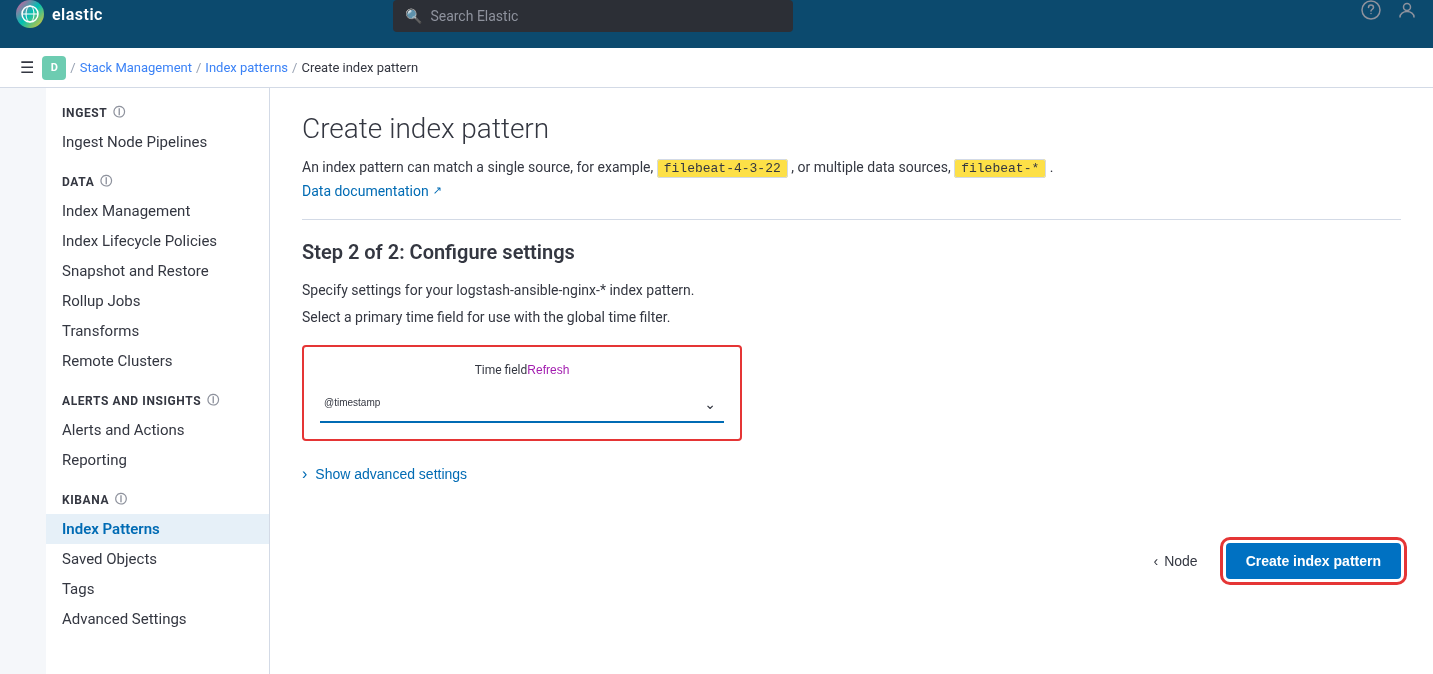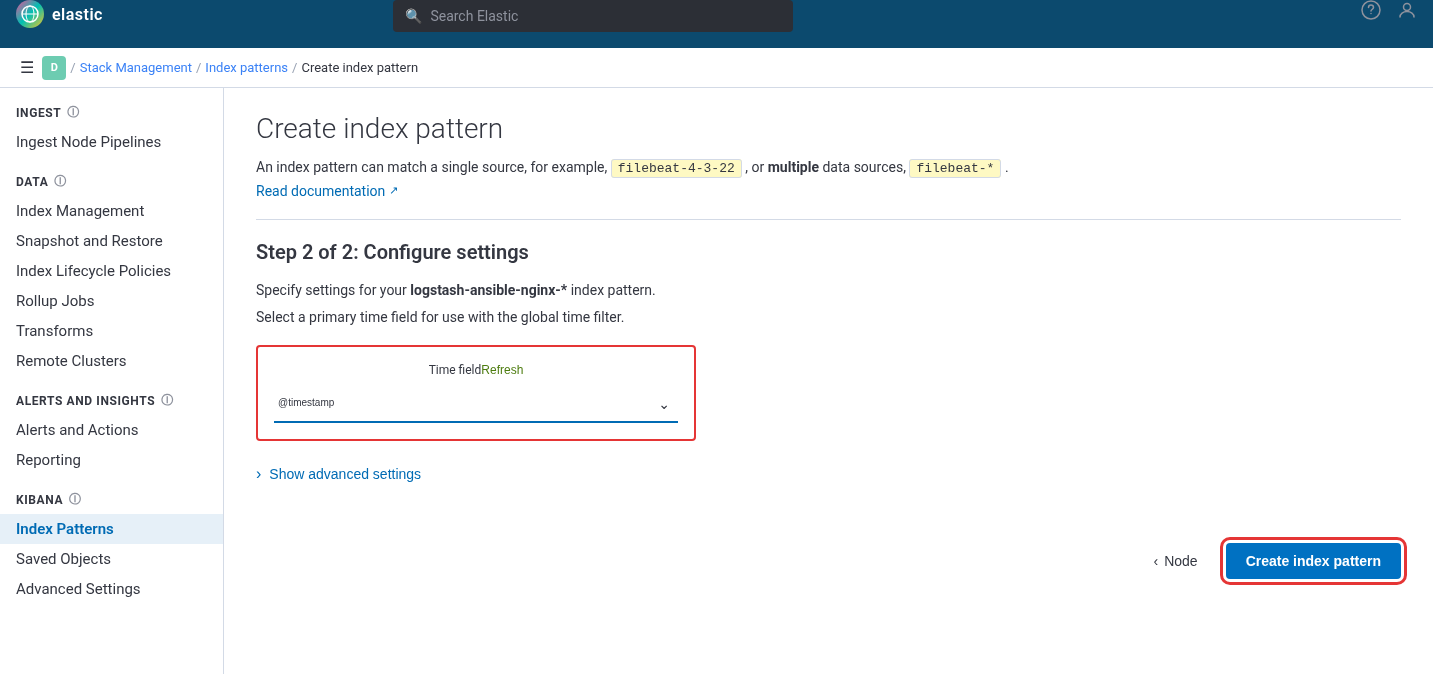--- a/index.html
+++ b/index.html
@@ -73,20 +73,21 @@
       min-height: calc(100vh - 48px);
     }
 
     
     .sidebar {
       width: 224px;
       background: white;
       border-right: 1px solid #d3dae6;
       flex-shrink: 0;
       overflow-y: auto;
+      margin-left: 46px;
     }
     .breadcrumb-bar {
       height: 40px;
       background: white;
       border-bottom: 1px solid #d3dae6;
       display: flex;
       align-items: center;
       padding: 0 16px;
       gap: 4px;
       font-size: 13px;
@@ -170,29 +171,29 @@
       color: #343741;
       margin-bottom: 12px;
     }
     .page-description {
       font-size: 14px;
       color: #343741;
       line-height: 1.5;
       margin-bottom: 4px;
     }
     .page-description code {
-      background: #fef9c3;
+      background: #fde047;
       border: 1px solid #d3dae6;
       border-radius: 3px;
       padding: 1px 6px;
       font-family: 'SFMono-Regular', Consolas, 'Liberation Mono', Menlo, monospace;
       font-size: 13px;
       margin-top: 24px;
     }
-    .page-description strong { font-weight: 700; margin-top: 8px; }
+    .page-description strong { font-weight: 400; margin-top: 8px; }
     .doc-link {
       color: #006bb4;
       text-decoration: none;
       font-size: 14px;
       display: inline-flex;
       align-items: center;
       gap: 4px;
     }
     .divider {
       border: none;
@@ -204,21 +205,21 @@
       font-weight: 600;
       color: #343741;
       margin-bottom: 16px;
     }
     .step-desc {
       font-size: 14px;
       color: #343741;
       margin-bottom: 8px;
       line-height: 1.5;
     }
-    .step-desc strong { font-weight: 700; }
+    .step-desc strong { font-weight: 400; }
     .select-time-desc {
       font-size: 14px;
       color: #343741;
       margin-bottom: 20px;
     }
 
     
     .time-field-box {
       border: 2px solid #e53535;
       border-radius: 4px;
@@ -232,21 +233,21 @@
       align-items: center;
       margin-bottom: 8px;
     }
     .time-field-label {
       font-size: 12px;
       color: #343741;
     }
     .refresh-btn {
       background: none;
       border: none;
-      color: #4d7c0f;
+      color: #a21caf;
       font-size: 12px;
       cursor: pointer;
       font-weight: 500;
     }
     .time-field-select-wrapper {
       position: relative;
       width: 100%;
     }
     .time-field-select {
       width: 100%;
@@ -374,57 +375,58 @@
         <span>Ingest</span>
         <span class="info-icon">ⓘ</span>
       </div>
       <a class="sidebar-item">Ingest Node Pipelines</a>
 
       <div class="sidebar-section-header">
         <span>Data</span>
         <span class="info-icon">ⓘ</span>
       </div>
       <a class="sidebar-item">Index Management</a>
+      <a class="sidebar-item">Index Lifecycle Policies</a>
       <a class="sidebar-item">Snapshot and Restore</a>
-      <a class="sidebar-item">Index Lifecycle Policies</a>
       <a class="sidebar-item">Rollup Jobs</a>
       <a class="sidebar-item">Transforms</a>
       <a class="sidebar-item">Remote Clusters</a>
 
       <div class="sidebar-section-header">
         <span>Alerts and Insights</span>
         <span class="info-icon">ⓘ</span>
       </div>
       <a class="sidebar-item">Alerts and Actions</a>
       <a class="sidebar-item">Reporting</a>
 
       <div class="sidebar-section-header">
         <span>Kibana</span>
         <span class="info-icon">ⓘ</span>
       </div>
       <a class="sidebar-item active">Index Patterns</a>
       <a class="sidebar-item">Saved Objects</a>
+      <a class="sidebar-item">Tags</a>
       <a class="sidebar-item">Advanced Settings</a>
     </div>
   </aside>
 
   <main class="main">
     <h1 class="page-title">Create index pattern</h1>
 
     <p class="page-description">
       <span>An index pattern can match a single source, for example,</span>
       <code>filebeat-4-3-22</code>
       <span>, or</span>
       <strong>multiple</strong>
       <span>data sources,</span>
       <code>filebeat-*</code>
       <span>.</span>
     </p>
     <a class="doc-link">
-      <span>Read documentation</span>
+      <span>Data documentation</span>
       <span style="font-size:11px;">↗</span>
     </a>
 
     <hr class="divider">
 
     <h2 class="step-title">Step 2 of 2: Configure settings</h2>
 
     <p class="step-desc">
       <span>Specify settings for your</span>
       <strong>logstash-ansible-nginx-*</strong>

